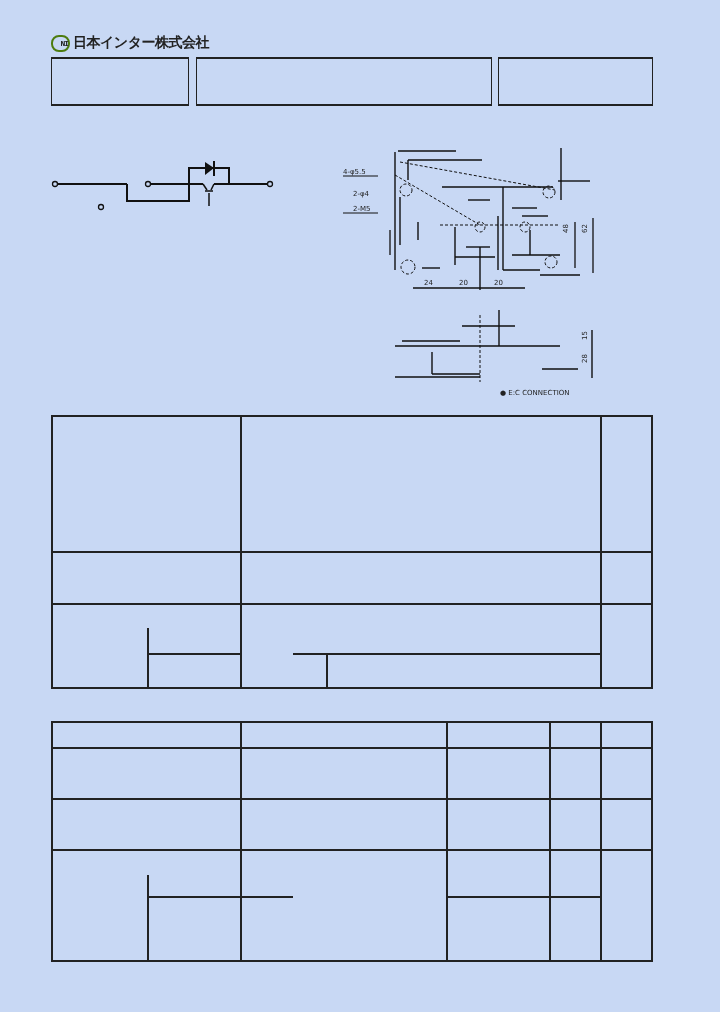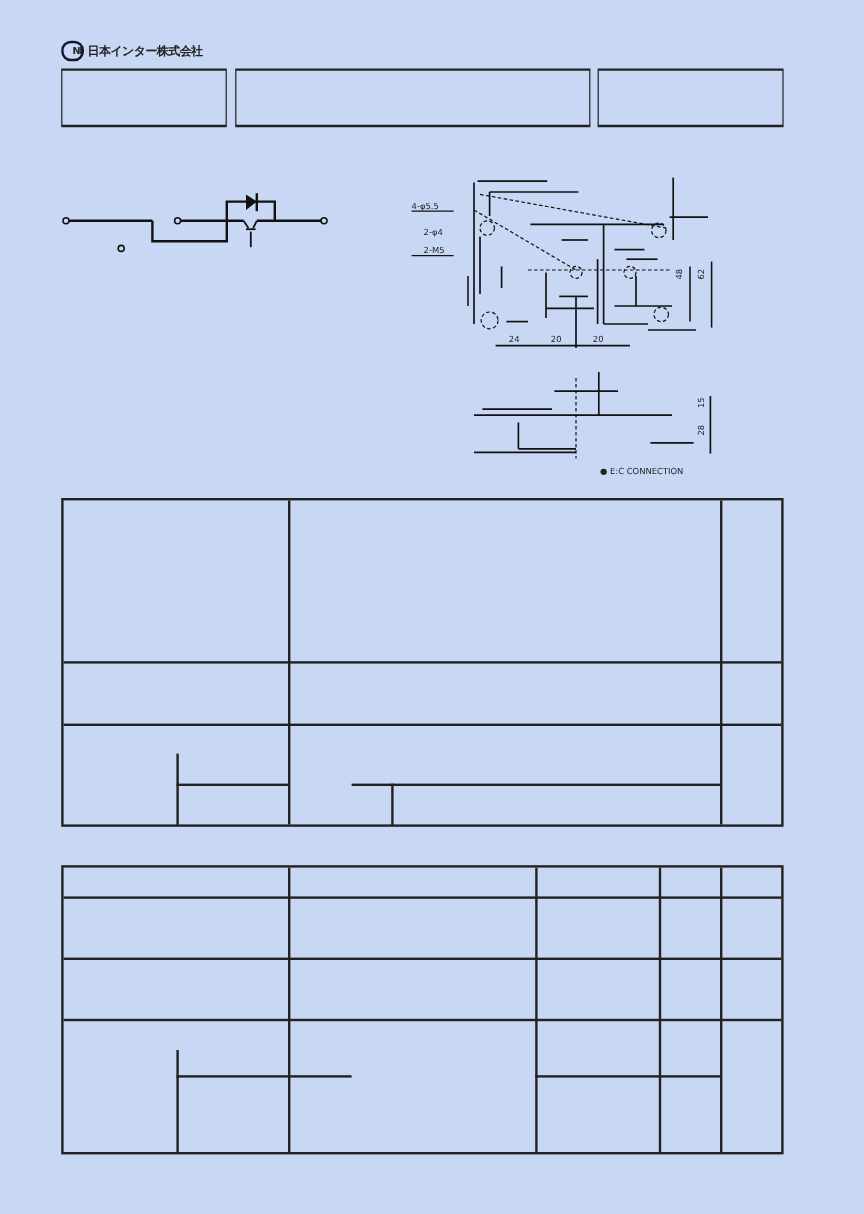--- a/index.html
+++ b/index.html
@@ -7,25 +7,25 @@
     width: 720px; height: 1012px;
     background: #c8d8f4;
     position: relative;
     overflow: hidden;
     font-family: "DejaVu Sans", sans-serif;
     color: #222;
   }
   .abs { position: absolute; }
   .logo { left: 51px; top: 34px; display: flex; align-items: center; gap: 3px; }
   .logo-mark {
-    width: 15px; height: 13px; border: 2px solid #0f172a; border-radius: 8px;
+    width: 15px; height: 13px; border: 2px solid #4d7c0f; border-radius: 8px;
     font-size: 8px; font-weight: bold; line-height: 13px; text-align: right;
-    letter-spacing: -1px; box-sizing: content-box;
+    letter-spacing: -1px; box-sizing: content-box; font-family: Liberation Mono, monospace;
   }
-  .logo-text { font-size: 10px; font-weight: bold; letter-spacing: -0.5px; }
+  .logo-text { font-size: 14px; font-weight: bold; letter-spacing: -0.5px; }
   .title-box {
     position: absolute; top: 57px; height: 49px;
     border: 1px solid #222; border-top-width: 2px; border-bottom-width: 2px;
     box-sizing: border-box;
   }
   svg { position: absolute; overflow: visible; }
   .grid-table {
     position: absolute; left: 51px; width: 602px;
     border: 2px solid #222; box-sizing: border-box;
   }

